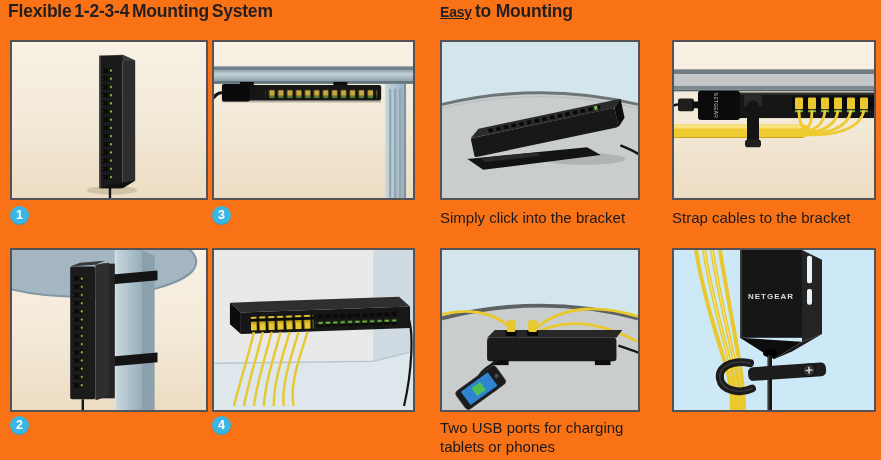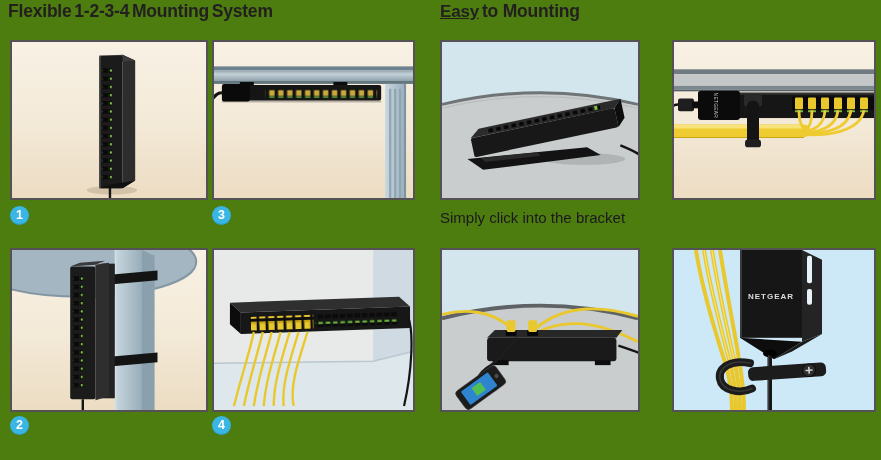--- a/index.html
+++ b/index.html
@@ -1,24 +1,24 @@
 <!DOCTYPE html>
 <html><head>
 <meta charset="utf-8">
 <style>
   html,body{margin:0;padding:0;background:#ffffff;}
   #canvas{
-    position:relative;width:881px;height:460px;background:#4d7c0f;
+    position:relative;width:881px;height:460px;background:#f97316;
     font-family:"Liberation Sans","DejaVu Sans",sans-serif;color:#1c191e;overflow:hidden;
   }
   .col-title{
     position:absolute;top:1px;font-size:17.5px;font-weight:bold;
     letter-spacing:-0.2px;color:#231f20;white-space:nowrap;
   }
-  .col-title .t-small{font-size:17px;font-weight:bold;margin-right:3px;text-decoration:underline;}
+  .col-title .t-small{font-size:14px;font-weight:bold;margin-right:3px;text-decoration:underline;}
   #title-mounting{left:8px;word-spacing:-2px;}
   #title-install{left:440px;}
   #title-cable{left:672px;}
   .panel{
     position:absolute;border:2px solid #545254;box-sizing:border-box;background:#f3e8d6;
   }
   .panel svg{display:block;width:100%;height:100%;}
   .caption{
     position:absolute;display:flex;align-items:center;gap:9px;
     font-size:15px;color:#1c191e;line-height:19px;
@@ -204,20 +204,23 @@
 
   <div class="caption" style="left:10px;top:206px;width:196px">
     <span class="badge">1</span>
   </div>
   <div class="caption" style="left:212px;top:206px;width:203px">
     <span class="badge">3</span>
   </div>
   <div class="caption" style="left:440px;top:208px;width:200px">
     <span>Simply click into the bracket</span>
   </div>
+  <div class="caption" style="left:672px;top:208px;width:206px">
+    <span>Strap cables to the bracket</span>
+  </div>
 
   <div class="panel" style="left:10px;top:248px;width:198px;height:164px">
     <svg viewBox="0 0 200 164" preserveAspectRatio="none">
       <rect width="200" height="164" fill="url(#gCream)"></rect>
       <g>
         <ellipse cx="72" cy="12" rx="118" ry="36" fill="#a3b6c2"></ellipse>
         <ellipse cx="72" cy="12" rx="118" ry="36" fill="none" stroke="#8296a3" stroke-width="2"></ellipse>
       </g>
       <g>
         <rect x="106" y="0" width="28" height="164" fill="url(#gPost)"></rect>
@@ -332,14 +335,17 @@
       </g>
     </svg>
   </div>
 
   <div class="caption" style="left:10px;top:416px;width:196px">
     <span class="badge">2</span>
   </div>
   <div class="caption" style="left:212px;top:416px;width:203px">
     <span class="badge">4</span>
   </div>
+  <div class="caption cap-wrap" style="left:440px;top:418px;width:200px">
+    <span>Two USB ports for charging tablets or phones</span>
+  </div>
 
 </div>
 
 </body></html>

